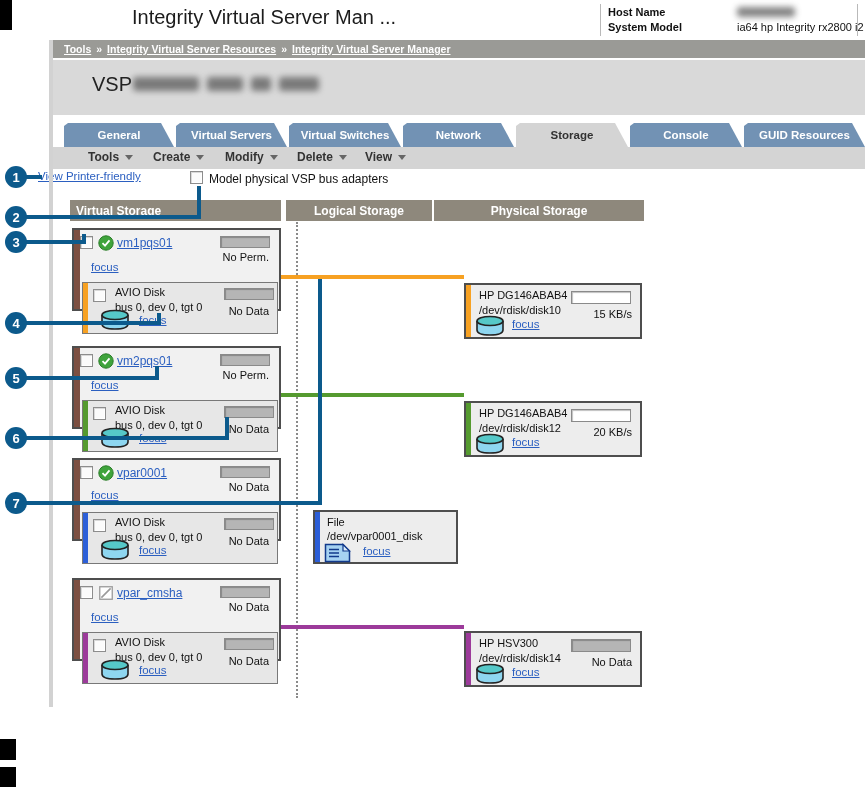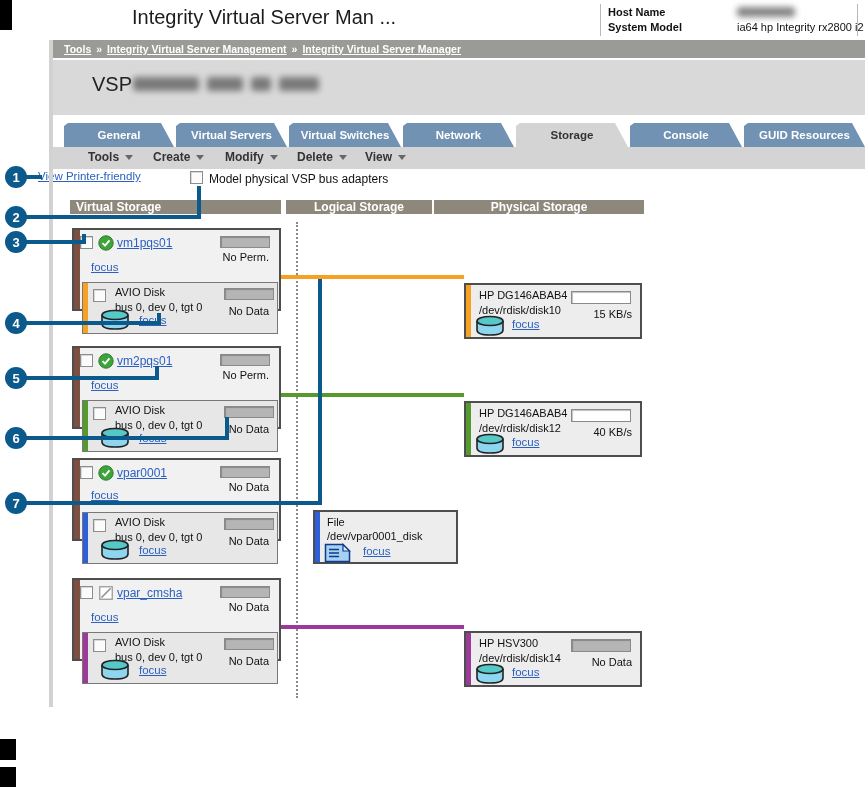--- a/index.html
+++ b/index.html
@@ -25,21 +25,21 @@
   
   .tab{position:absolute;top:123px;height:24px;background:#7292b4;color:#fff;font-size:11.5px;font-weight:bold;
        display:flex;align-items:center;justify-content:center;
        clip-path:polygon(0 100%,0 3px,4px 0,calc(100% - 13px) 0,100% 100%);cursor:pointer;}
   .tab.active{background:#d4d4d4;color:#333;}
   .menubar{position:absolute;left:53px;top:147px;width:812px;height:22px;background:#d4d4d4;}
   .menuitem{position:absolute;top:3px;font-size:12px;font-weight:bold;color:#333;cursor:pointer;white-space:nowrap;}
   .tri{display:inline-block;width:0;height:0;border-left:4px solid transparent;border-right:4px solid transparent;
        border-top:5px solid #666;margin-left:6px;vertical-align:middle;}
   
-  .colhdr{position:absolute;top:200px;height:14px;background:#8e887c;color:#fff;font-size:12px;font-weight:bold;
+  .colhdr{position:absolute;top:200px;height:21px;background:#8e887c;color:#fff;font-size:12px;font-weight:bold;
           display:flex;align-items:center;box-sizing:border-box;}
   
   .vcard{position:absolute;left:72px;width:209px;height:83px;border:2px solid #4e4e4e;background:#f1f1f1;box-sizing:border-box;}
   .vaccent{position:absolute;left:0;top:0;bottom:0;width:6px;background:#7c4f41;}
   .cb{position:absolute;width:13px;height:13px;background:#fbfbfb;border:1px solid #8d8d8d;box-sizing:border-box;
       box-shadow:inset 1px 1px 0 #d9d9d9, inset -1px -1px 0 #fff;cursor:pointer;}
   .meter{position:absolute;width:50px;height:12px;background:#fff;border:1px solid #8a8a8a;box-sizing:border-box;
          box-shadow:inset 1px 1px 1px rgba(0,0,0,.25);}
   .mgray{background:#b5b5b5;}
   .mlabel{position:absolute;right:10px;font-size:11px;color:#111;text-align:left;white-space:nowrap;}
@@ -67,21 +67,21 @@
   <div class="hdr-div" style="left:600px"></div>
   <div class="t11b" style="left:608px;top:6px">Host Name</div>
   <div class="blur" style="left:737px;top:7px;width:58px;height:10px"></div>
   <div class="t11b" style="left:608px;top:21px">System Model</div>
   <div class="t11" style="left:737px;top:21px">ia64 hp Integrity rx2800 i2</div>
   <div class="hdr-div" style="left:857px"></div>
 
   <div class="crumbbar">
     <a>Tools</a>
     <span class="sep">»</span>
-    <a>Integrity Virtual Server Management</a>
+    <a>Integrity Virtual Server Resources</a>
     <span class="sep">»</span>
     <a>Integrity Virtual Server Manager</a>
   </div>
 
   <div class="vspband">
     <span class="vsptitle">VSP</span>
     <div class="blur" style="left:80px;top:17px;width:66px;height:14px"></div>
     <div class="blur" style="left:154px;top:17px;width:36px;height:14px"></div>
     <div class="blur" style="left:198px;top:17px;width:20px;height:14px"></div>
     <div class="blur" style="left:226px;top:17px;width:40px;height:14px"></div>
@@ -189,21 +189,21 @@
           </svg>
       </span>
       <a class="lnk" style="left:56px;top:31px">focus</a>
     </div>
   </div>
   <div class="pcard" style="top:401px">
     <span class="daccent" style="background:#559a2f"></span>
     <span class="t11" style="left:13px;top:4px">HP DG146ABAB4</span>
     <span class="meter" style="left:105px;top:6px;width:60px;height:13px"></span>
     <span class="t11" style="left:13px;top:19px">/dev/rdisk/disk12</span>
-    <span class="mlabel" style="right:8px;top:23px">40 KB/s</span>
+    <span class="mlabel" style="right:8px;top:23px">20 KB/s</span>
     <span class="icon" style="left:8px;top:30px">
       <svg width="32" height="22" viewBox="0 0 32 22">
           <path d="M3 6 L3 15 Q3 20 16 20 Q29 20 29 15 L29 6" fill="#8ed6f0" stroke="#222" stroke-width="1.6"></path>
           <ellipse cx="16" cy="6" rx="13" ry="4.5" fill="#56c8c8" stroke="#222" stroke-width="1.6"></ellipse>
         </svg>
     </span>
     <a class="lnk" style="left:46px;top:33px">focus</a>
   </div>
 
   <div class="vcard" style="top:458px">

